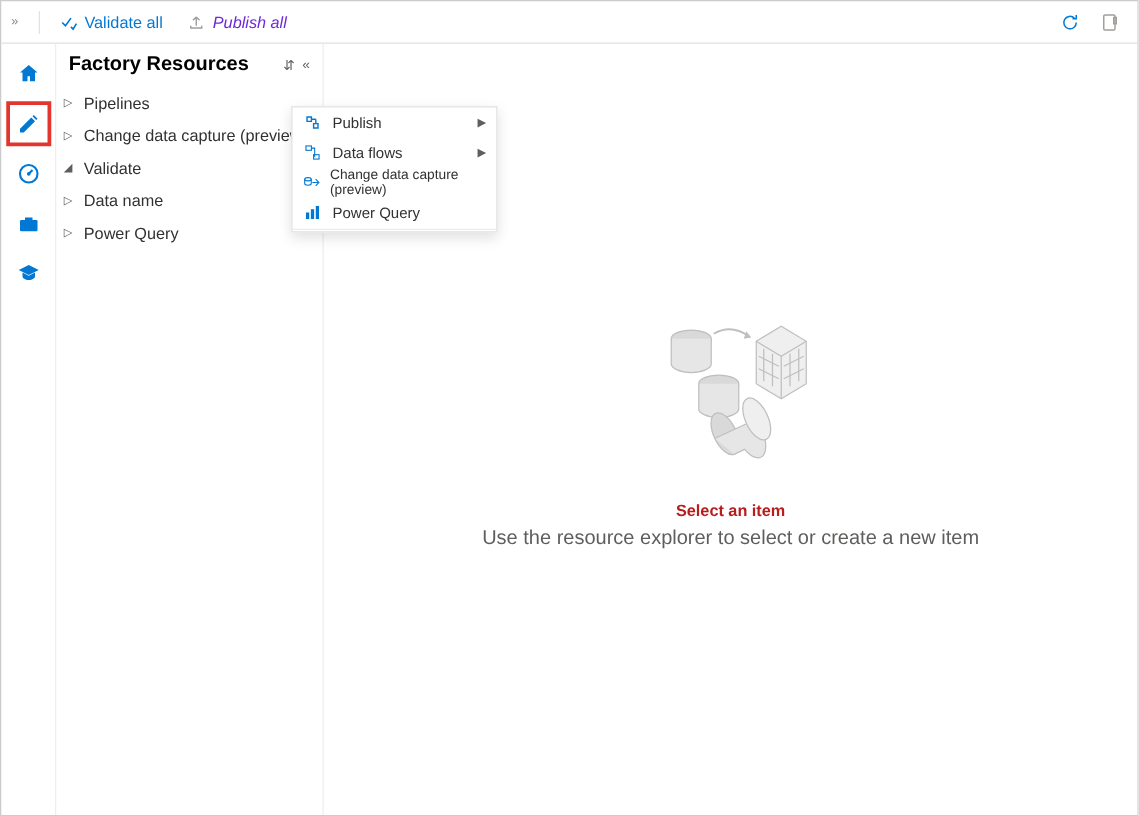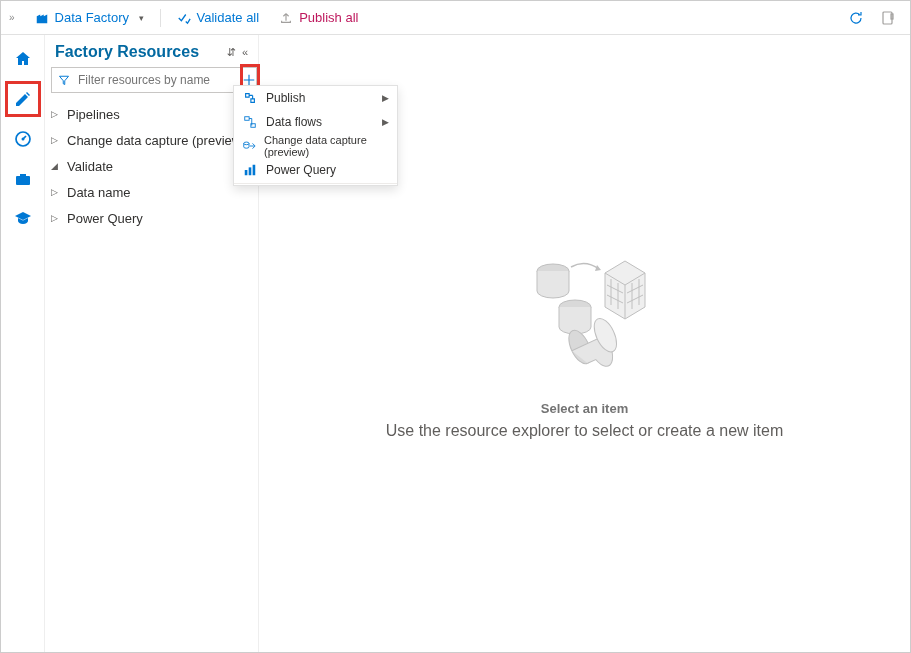--- a/index.html
+++ b/index.html
@@ -4,38 +4,38 @@
 <style>
   * { box-sizing: border-box; }
   html, body { margin: 0; padding: 0; font-family: "Segoe UI", -apple-system, sans-serif; font-size: 13px; color: #323130; background: #fff; }
   .app { width: 911px; height: 653px; border: 1px solid #ccc; position: relative; display: flex; flex-direction: column; overflow: hidden; }
 
   
   .topbar { height: 34px; border-bottom: 1px solid #e1e1e1; display: flex; align-items: center; padding: 0 8px; gap: 4px; }
   .top-chevrons { color: #888; font-size: 10px; margin-right: 8px; cursor: pointer; }
   .top-item { display: flex; align-items: center; gap: 6px; padding: 4px 8px; cursor: pointer; color: #605e5c; }
   .top-item.primary { color: #0078d4; }
-  .top-item.disabled { color: #be185d; }
+  .top-item.disabled { color: #6d28d9; font-style: italic; }
   .top-sep { width: 1px; height: 18px; background: #e1e1e1; margin: 0 4px; }
   .top-spacer { flex: 1; }
   .top-icon-btn { width: 28px; height: 28px; display: flex; align-items: center; justify-content: center; cursor: pointer; color: #605e5c; }
 
   
   .body { flex: 1; display: flex; min-height: 0; }
 
   
   .rail { width: 44px; border-right: 1px solid #eee; display: flex; flex-direction: column; align-items: center; padding-top: 4px; gap: 0; }
   .rail-item { width: 44px; height: 40px; display: flex; align-items: center; justify-content: center; cursor: pointer; color: #0078d4; }
   .rail-item.highlighted { position: relative; }
   .rail-item.highlighted::after { content: ""; position: absolute; inset: 2px 4px; border: 3px solid #e3352d; pointer-events: none; }
 
   
   .panel { width: 214px; border-right: 1px solid #eee; display: flex; flex-direction: column; position: relative; }
   .panel-header { display: flex; align-items: center; justify-content: space-between; padding: 8px 10px 6px 10px; }
-  .panel-title { font-size: 16px; font-weight: 600; color: #0369a1; }
+  .panel-title { font-size: 16px; font-weight: 600; color: #000000; }
   .panel-header-icons { display: flex; gap: 6px; color: #605e5c; }
   .panel-header-icons span { cursor: pointer; font-size: 11px; }
   .filter-row { display: flex; align-items: stretch; margin: 0 6px 6px 6px; }
   .filter-box { flex: 1; border: 1px solid #c8c6c4; display: flex; align-items: center; padding: 0 6px; height: 26px; gap: 6px; font-size: 12px; color: #888; }
   .filter-box input { flex:1; border:none; outline:none; font-size:12px; color:#323130; background:transparent; }
   .plus-btn { width: 26px; height: 26px; border: 1px solid #c8c6c4; border-left: none; display: flex; align-items: center; justify-content: center; color: #0078d4; cursor: pointer; position: relative; }
   .plus-highlight { position: absolute; border: 3px solid #e3352d; top: -4px; left: -2px; right: -4px; bottom: -4px; pointer-events: none; }
 
   .tree { padding: 2px 0; }
   .tree-item { display: flex; align-items: center; height: 26px; padding: 0 10px 0 6px; gap: 6px; cursor: pointer; font-size: 13px; color: #323130; }
@@ -45,41 +45,32 @@
   .menu { position: absolute; top: 84px; left: 232px; width: 165px; background: #fff; border: 1px solid #e1e1e1; box-shadow: 0 4px 10px rgba(0,0,0,0.12); z-index: 10; }
   .menu-item { display: flex; align-items: center; height: 24px; padding: 0 8px; gap: 8px; font-size: 12px; color: #323130; cursor: pointer; position: relative; }
   .menu-item .micon { color: #0078d4; width: 16px; display: flex; align-items: center; justify-content: center; }
   .menu-item .sub { margin-left: auto; font-size: 9px; color: #605e5c; }
   .menu-sep { height: 1px; background: #edebe9; margin: 1px 0; }
   .menu-item.highlighted::after { content: ""; position: absolute; inset: -2px 2px; border: 3px solid #e3352d; pointer-events: none; }
 
   
   .main { flex: 1; display: flex; flex-direction: column; align-items: center; justify-content: center; gap: 6px; }
   .empty-illus { width: 160px; height: 140px; position: relative; }
-  .empty-title { font-weight: 600; font-size: 13px; color: #737373; margin-top: 8px; }
+  .empty-title { font-weight: 600; font-size: 13px; color: #b91c1c; margin-top: 8px; }
   .empty-sub { font-size: 16px; color: #605e5c; }
 
   svg { display: block; }
 </style>
 </head>
 <body>
 
 <div class="app">
 
   <div class="topbar">
     <span class="top-chevrons">»</span>
-    <div class="top-item primary">
-      <span>
-        <svg width="14" height="14" viewBox="0 0 16 16">
-            <path fill="#0078d4" d="M2 6l4-2v2l4-2v2l4-2v10H2z"></path>
-          </svg>
-      </span>
-      <span>Data Factory</span>
-      <span style="font-size:9px;color:#605e5c;margin-left:4px">▾</span>
-    </div>
     <div class="top-sep"></div>
     <div class="top-item primary">
       <span>
         <svg width="14" height="14" viewBox="0 0 16 16">
             <path fill="none" stroke="#0078d4" stroke-width="1.5" d="M2 8l3 3 5-7M10 12l2 2 3-5"></path>
           </svg>
       </span>
       <span>Validate all</span>
     </div>
     <div class="top-item disabled">
@@ -136,34 +127,20 @@
           </svg>
       </div>
     </div>
 
     <div class="panel">
       <div class="panel-header">
         <span class="panel-title">Factory Resources</span>
         <div class="panel-header-icons">
           <span>⇵</span>
           <span>«</span>
-        </div>
-      </div>
-      <div class="filter-row">
-        <div class="filter-box">
-          <svg width="12" height="12" viewBox="0 0 16 16">
-              <path fill="none" stroke="#0078d4" stroke-width="1.3" d="M2 3h12l-5 6v5l-2-1v-4L2 3z"></path>
-            </svg>
-          <input placeholder="Filter resources by name" style="">
-        </div>
-        <div class="plus-btn">
-          <svg width="14" height="14" viewBox="0 0 16 16">
-              <path stroke="#0078d4" stroke-width="1.3" d="M8 2v12M2 8h12"></path>
-            </svg>
-          <div class="plus-highlight"></div>
         </div>
       </div>
       <div class="tree">
         <div class="tree-item">
           <span class="caret">▷</span>
           <span>Pipelines</span>
         </div>
         <div class="tree-item">
           <span class="caret">▷</span>
           <span>Change data capture (preview)</span>

